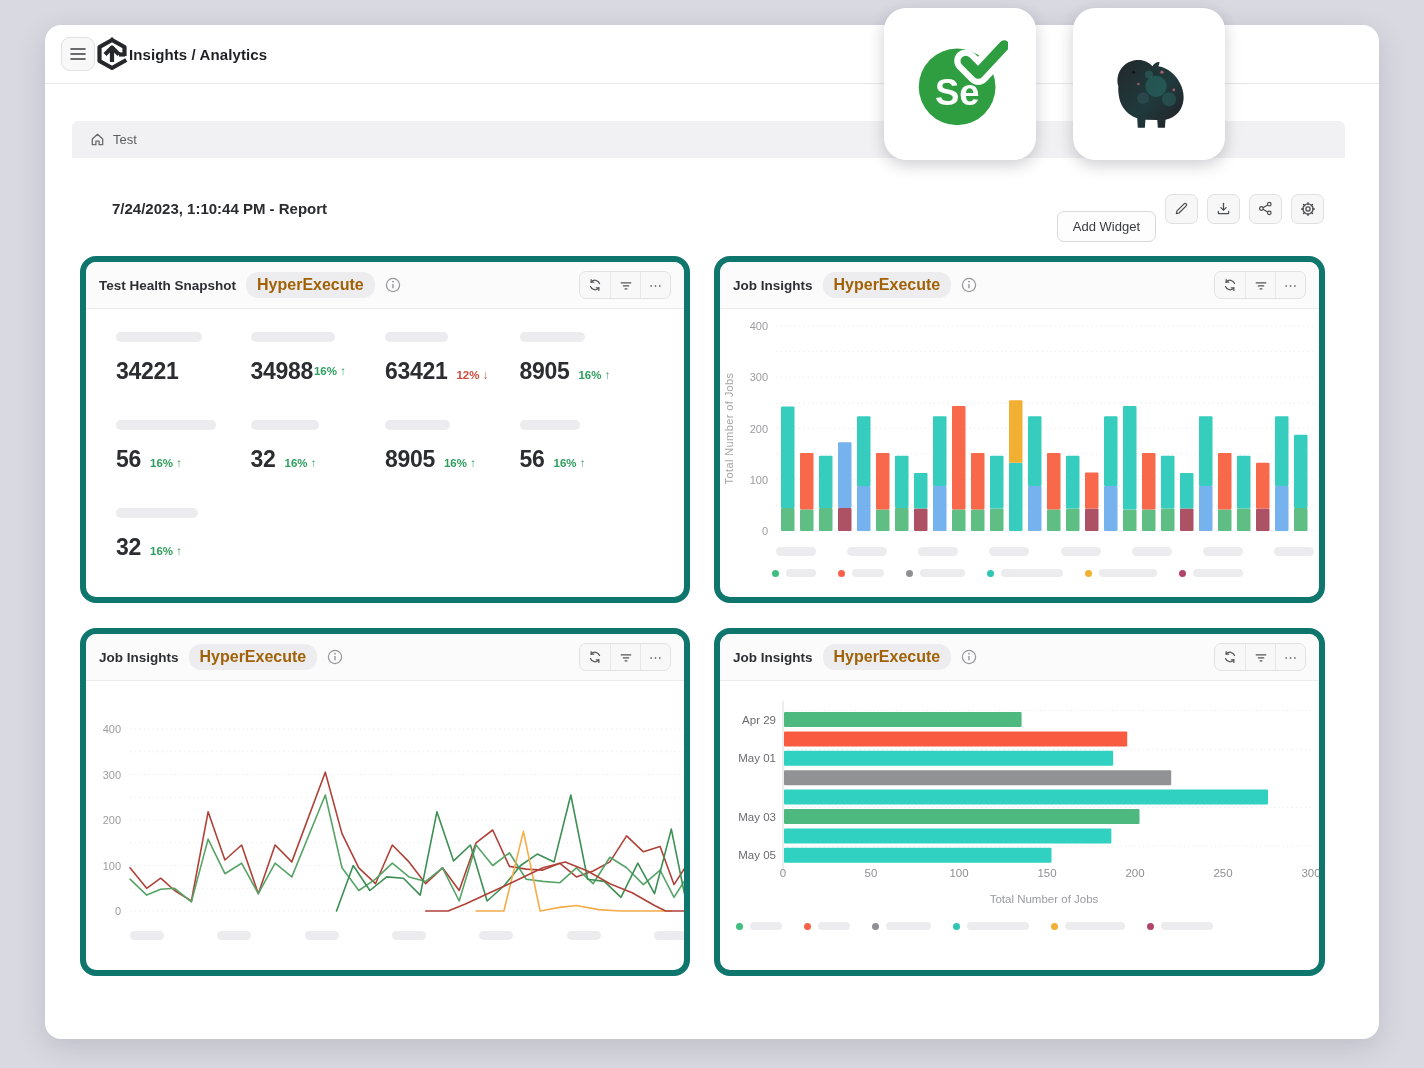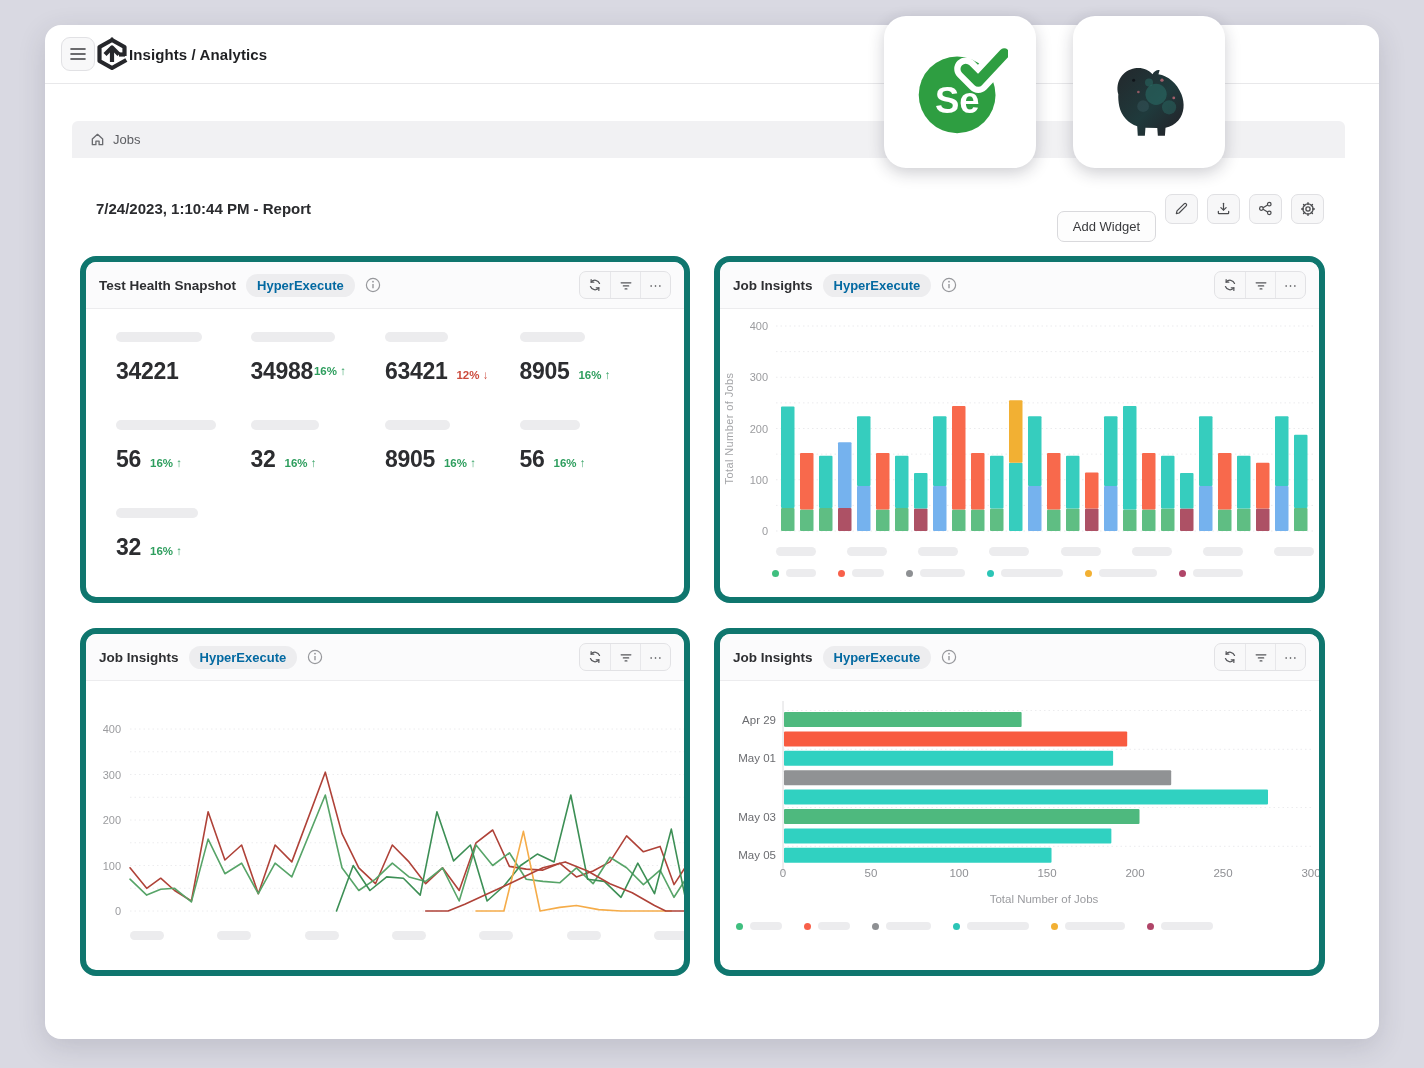--- a/index.html
+++ b/index.html
@@ -10,30 +10,30 @@
   .hdr{height:58px;display:flex;align-items:center;padding:0 16px;border-bottom:1px solid #e8e8ea;}
   .hamburger{width:34px;height:34px;border:1px solid #e1e1e4;background:#f8f8f9;border-radius:9px;display:flex;align-items:center;justify-content:center;cursor:pointer;}
   .hdr-title{font-size:15px;font-weight:bold;color:#1f2023;letter-spacing:.1px;}
   
   .tabstrip{margin:37px 0 0 27px;width:1273px;height:37px;background:#f1f1f3;border-radius:6px 6px 0 0;display:flex;align-items:stretch;}
   .tab{display:flex;align-items:center;gap:8px;padding:0 18px;font-size:13px;color:#5c5d61;cursor:pointer;}
   .tab.active{background:#fff;border-radius:8px 8px 0 0;color:#2c2d30;box-shadow:0 -1px 0 #e8e8ea inset;}
   .tab-close{width:18px;height:18px;margin-left:4px;border:1px solid #cfcfd3;border-radius:5px;background:#fff;font-size:10px;line-height:16px;text-align:center;color:#55565a;cursor:pointer;padding:0;}
   
   .report-row{display:flex;align-items:center;justify-content:space-between;margin:17px 55px 14px 51px;}
-  .report-title{font-size:15px;font-weight:bold;color:#2a2b2e;margin:0;}
+  .report-title{font-size:15px;font-weight:bold;color:#2a2b2e;margin:16px;}
   .actions{display:flex;align-items:center;gap:9px;}
   .btn-add{height:31px;padding:0 15px;font-size:13px;color:#3a3b3e;background:#fdfdfd;border:1px solid #d9d9dc;border-radius:7px;cursor:pointer;font-family:inherit;margin-top:36px;}
   .btn-icon{width:33px;height:30px;display:flex;align-items:center;justify-content:center;background:#f7f7f8;border:1px solid #e0e0e3;border-radius:7px;cursor:pointer;color:#4a4b4e;padding:0;}
   
   .wgrid{margin:0 54px 0 35px;display:grid;grid-template-columns:610px 611px;grid-template-rows:347px 348px;gap:25px 24px;}
   .widget{border:6px solid #0f766e;border-radius:16px;background:#fff;display:flex;flex-direction:column;overflow:hidden;}
   .w-head{height:46px;flex:none;display:flex;align-items:center;gap:10px;padding:0 13px;background:#fbfbfc;border-bottom:1px solid #ececee;}
   .w-title{font-size:13.5px;font-weight:bold;color:#2e2f32;}
-  .badge{background:#ededef;border-radius:12px;padding:4px 11px;font-size:13px;font-weight:bold;color:#0369a1;}
+  .badge{background:#ededef;border-radius:12px;padding:4px 11px;font-size:16px;font-weight:bold;color:#a16207;}
   .info-icon{display:flex;color:#8a8b8f;}
   .w-tools{margin-left:auto;display:flex;border:1px solid #e2e2e5;border-radius:7px;overflow:hidden;background:#f8f8f9;}
   .w-tool{width:30px;height:26px;display:flex;align-items:center;justify-content:center;background:transparent;border:none;border-left:1px solid #e7e7ea;color:#55565a;cursor:pointer;font-size:13px;padding:0;}
   .w-tool:first-child{border-left:none;}
   .w-body{flex:1;position:relative;display:flex;flex-direction:column;}
   
   .stats-grid{display:grid;grid-template-columns:1fr 1fr 1fr 1fr;grid-template-rows:1fr 1fr 1fr;padding:14px 30px 10px;flex:1;}
   .stat{display:flex;flex-direction:column;justify-content:flex-start;padding-top:9px;}
   .sk{height:10px;border-radius:5px;background:#ececee;}
   .val-row{display:flex;align-items:baseline;margin-top:16px;}
@@ -45,21 +45,21 @@
   
   svg text{font-family:"Liberation Sans","DejaVu Sans",sans-serif;}
   .skel-row{display:flex;justify-content:space-between;}
   .skel-row .sk{height:9px;}
   .legend-row{display:flex;align-items:center;}
   .legend-item{display:flex;align-items:center;margin-right:22px;}
   .legend-item .dot{width:7px;height:7px;border-radius:50%;flex:none;}
   .legend-item .pill{height:8px;border-radius:4px;background:#ececee;margin-left:7px;}
   .axis-title{font-size:11.5px;color:#9a9b9f;text-align:center;}
   
-  .float-card{position:absolute;top:16px;width:152px;height:152px;background:#fff;border-radius:22px;box-shadow:0 5px 16px rgba(30,30,50,.22);display:flex;align-items:center;justify-content:center;z-index:20;}
+  .float-card{position:absolute;top:8px;width:152px;height:152px;background:#fff;border-radius:22px;box-shadow:0 5px 16px rgba(30,30,50,.22);display:flex;align-items:center;justify-content:center;z-index:20;}
   .float-card.se{left:884px;}
   .float-card.capy{left:1073px;}
 </style>
 </head>
 <body>
 
 <div class="stage">
   <div class="app-card">
 
     <div class="hdr">
@@ -83,21 +83,21 @@
           </svg>
       </span>
       <h1 class="hdr-title">Insights / Analytics</h1>
     </div>
 
     <div class="tabstrip">
       <div class="tab">
         <svg width="15" height="15" viewBox="0 0 16 16">
             <path d="M2.5 7.5 L8 2.5 L13.5 7.5 V13.5 H9.7 V9.8 H6.3 V13.5 H2.5 Z" fill="none" stroke="#6a6b6f" stroke-width="1.4" stroke-linejoin="round"></path>
           </svg>
-        <span>Jobs</span>
+        <span>Test</span>
       </div>
     </div>
 
     <div class="report-row">
       <h2 class="report-title">7/24/2023, 1:10:44 PM - Report</h2>
       <div class="actions">
         <button class="btn-add">Add Widget</button>
         <button class="btn-icon">
           <svg width="15" height="15" viewBox="0 0 16 16">
               <path d="M2.5 13.5 L3.2 10.6 L10.8 3 C11.4 2.4 12.4 2.4 13 3 C13.6 3.6 13.6 4.6 13 5.2 L5.4 12.8 Z" fill="none" stroke="#4a4b4e" stroke-width="1.3" stroke-linejoin="round"></path>

